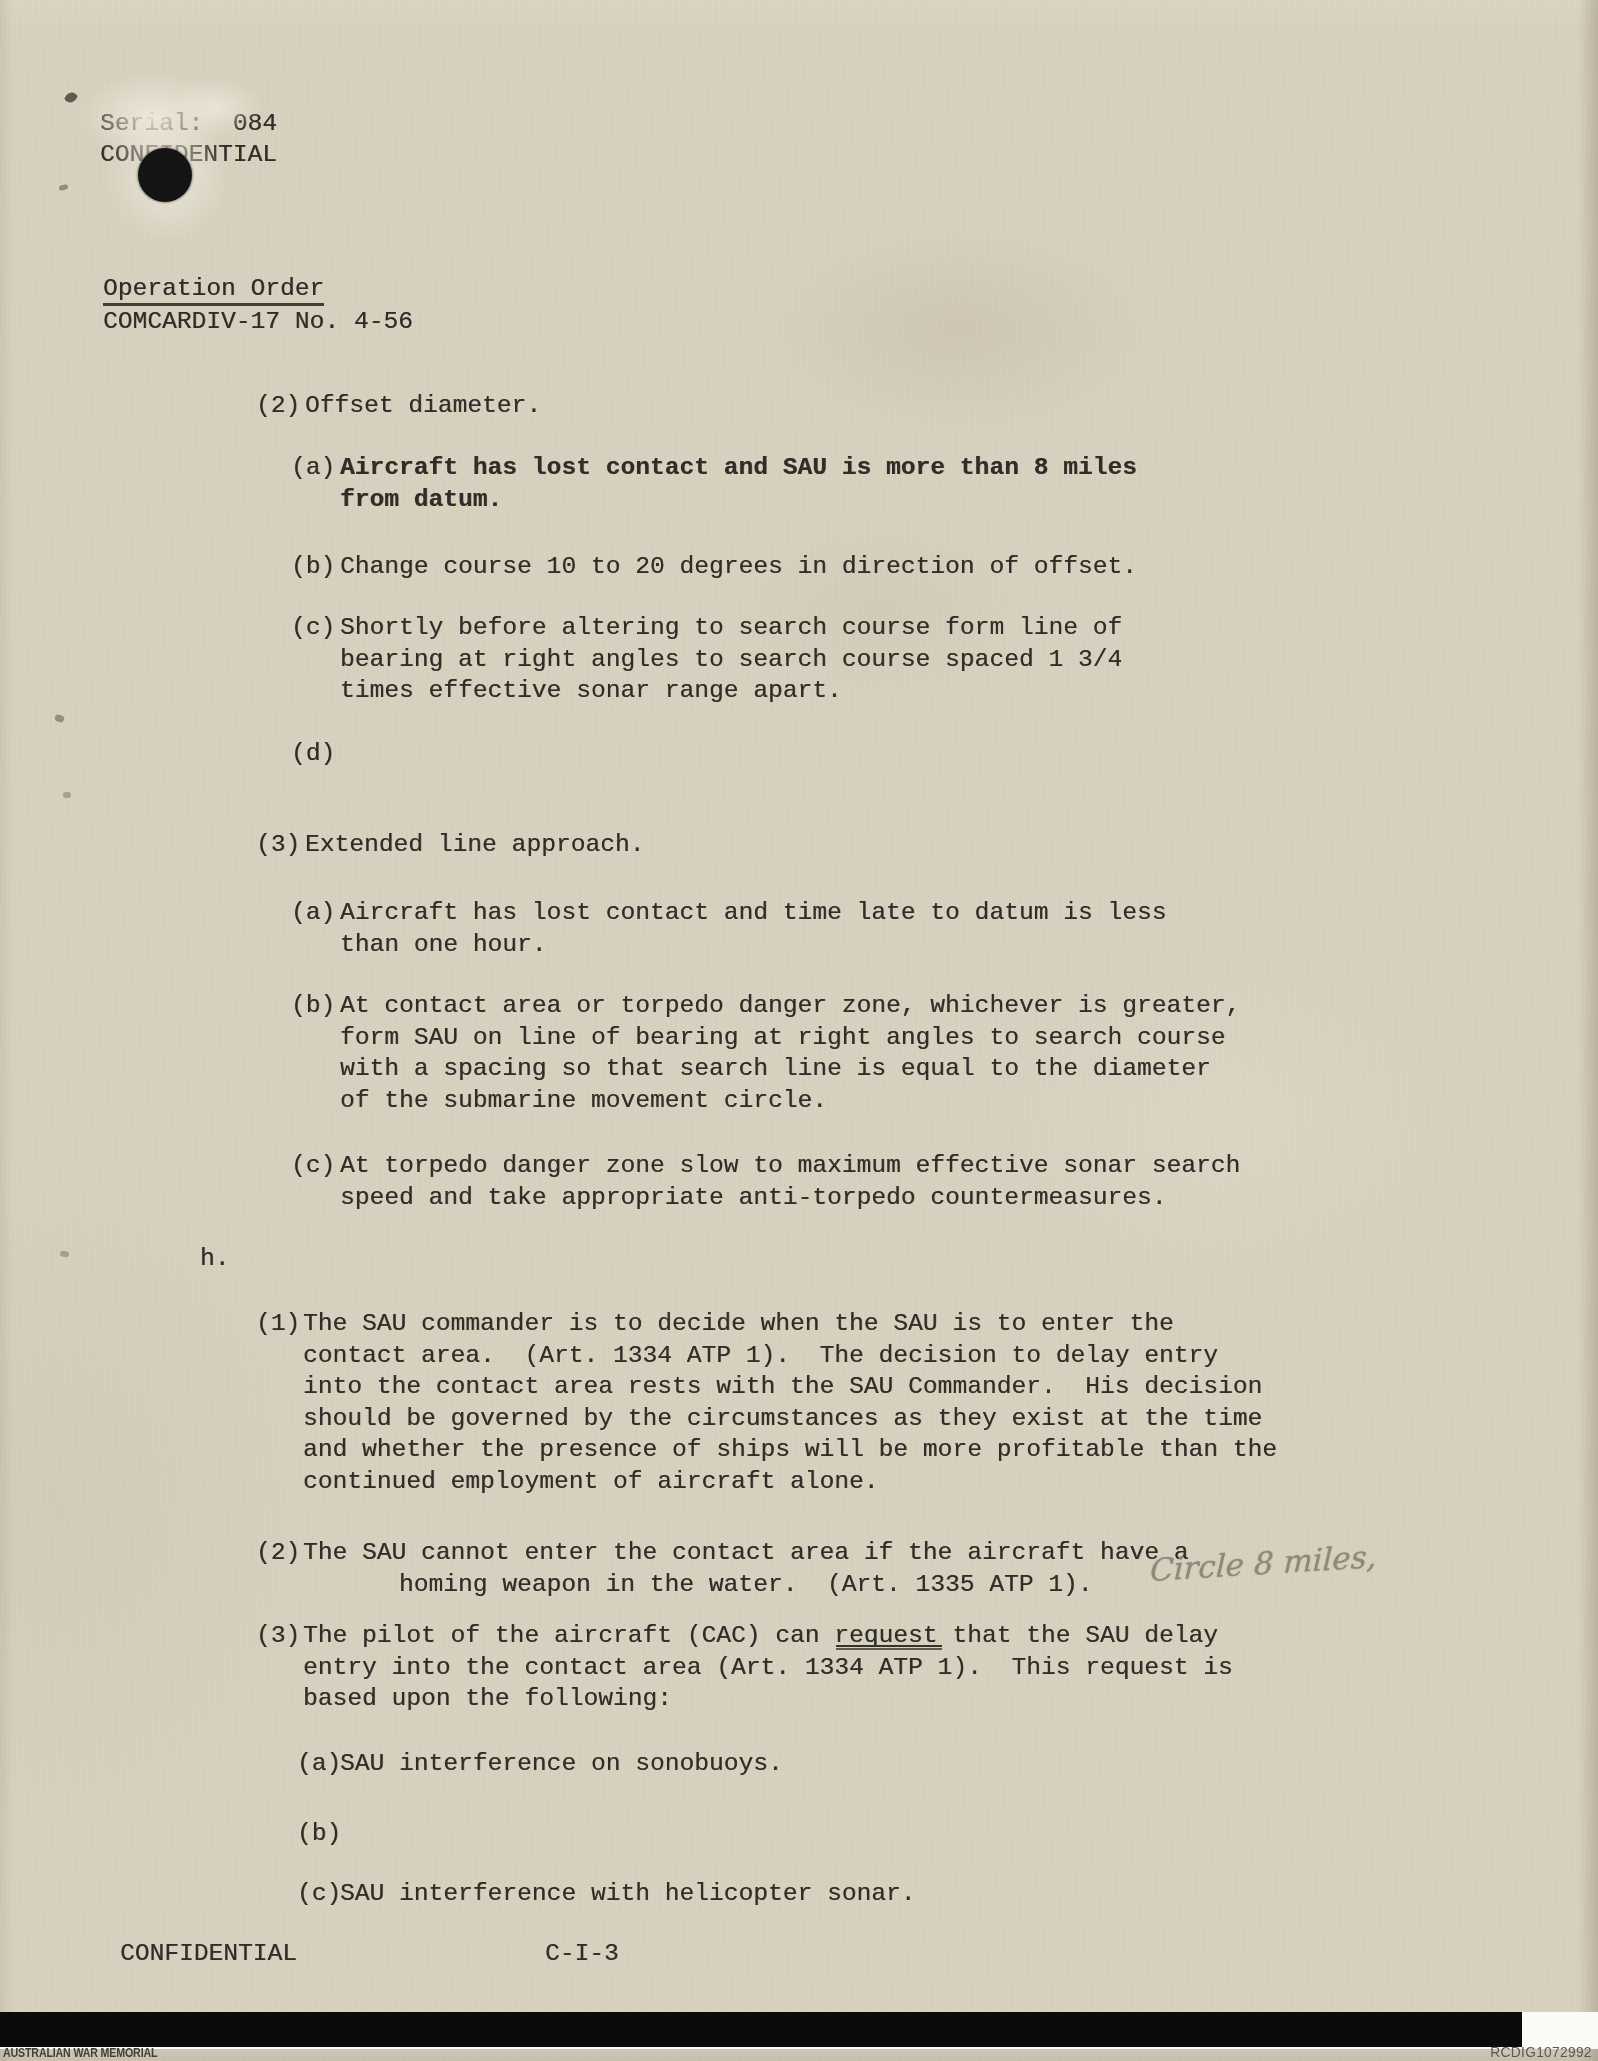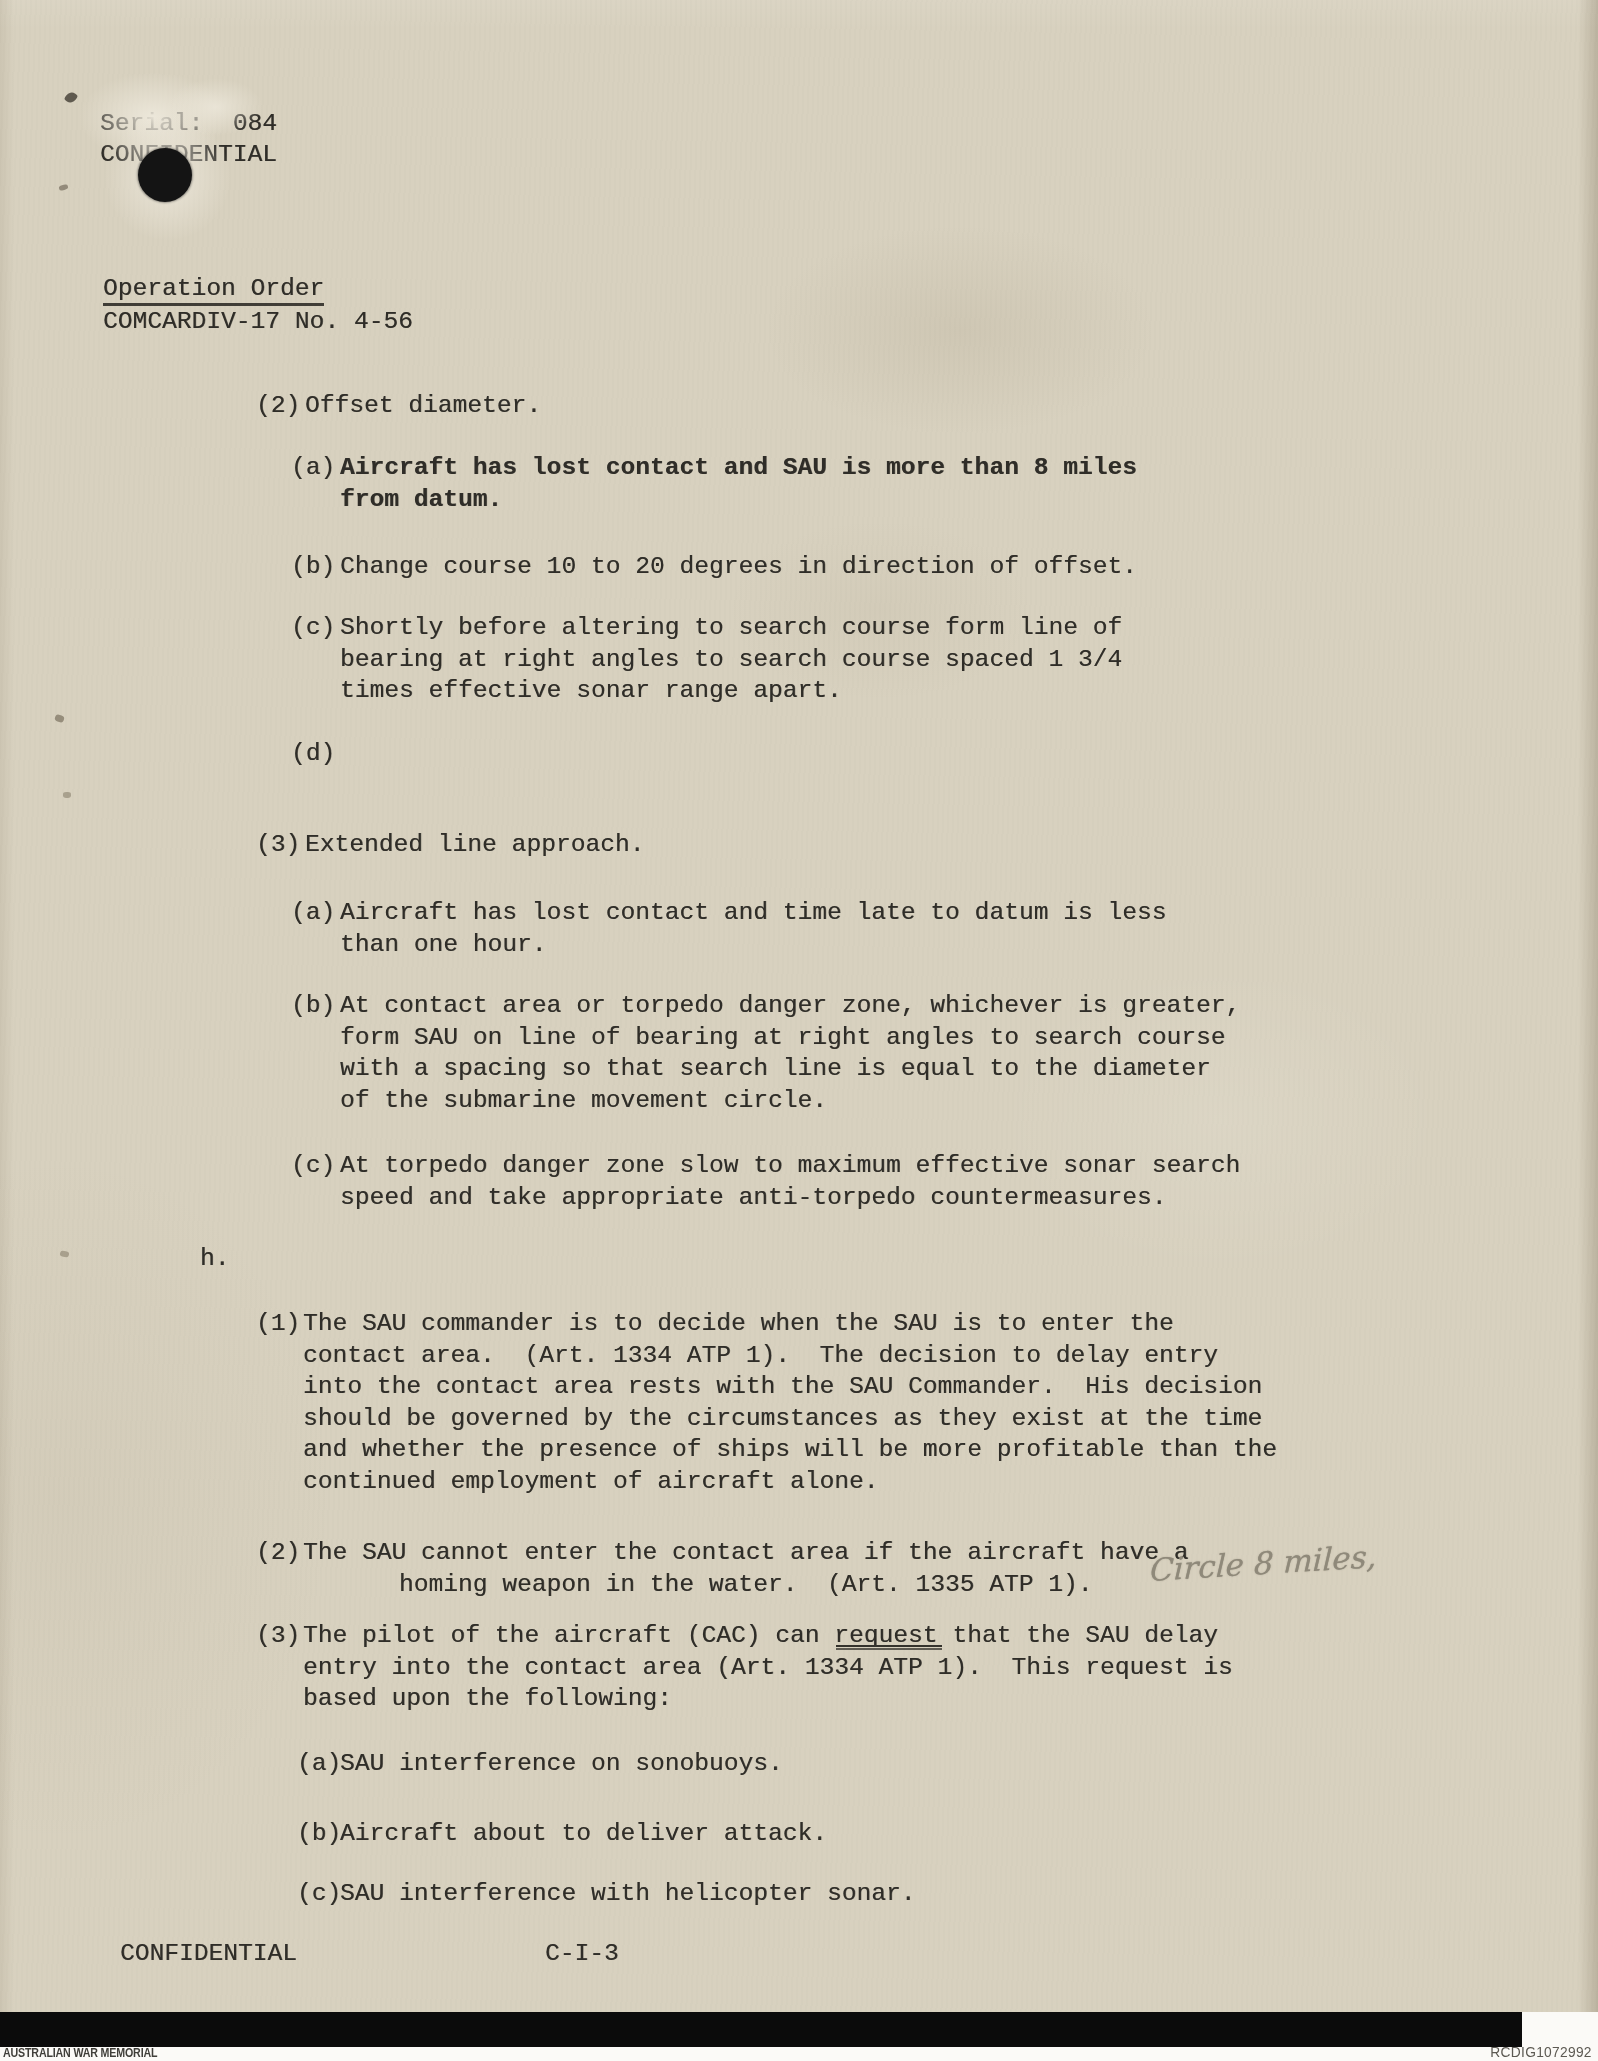--- a/index.html
+++ b/index.html
@@ -62,21 +62,21 @@
 
   
   .speck { position:absolute; border-radius:40%; }
   .speck-1 { left:66px;  top:92px;   width:10px; height:11px; background:rgba(55,50,42,0.75); transform:rotate(35deg); border-radius:60% 20% 60% 20%; }
   .speck-2 { left:59px;  top:185px;  width:9px;  height:5px;  background:rgba(80,70,55,0.5);  transform:rotate(-15deg); }
   .speck-3 { left:55px;  top:715px;  width:9px;  height:7px;  background:rgba(85,75,58,0.5);  transform:rotate(20deg); }
   .speck-4 { left:63px;  top:792px;  width:8px;  height:6px;  background:rgba(100,90,70,0.4); }
   .speck-5 { left:60px;  top:1251px; width:9px;  height:6px;  background:rgba(100,90,70,0.4); transform:rotate(10deg); }
 
   
-  .scan-strip { position:absolute; left:0; top:2012px; width:1598px; height:49px; background:#fbfaf7; }
+  .scan-strip { position:absolute; left:0; top:2012px; width:1598px; height:37px; background:#fbfaf7; }
   .censor-bar { position:absolute; left:0; top:0; width:1522px; height:35px; background:#0b0b0b; }
   .archive-name {
     position:absolute; left:3px; top:33px;
     font-family:"Liberation Sans", sans-serif; font-size:13px; font-weight:700;
     color:#403f3a; letter-spacing:-0.2px;
     transform:scaleX(0.82); transform-origin:left center; white-space:pre;
   }
   .reference-id {
     position:absolute; right:6px; top:32px;
     font-family:"Liberation Sans", sans-serif; font-size:14.5px;
@@ -147,21 +147,20 @@
   <div class="t lab1" style="top:1620px;">(3)</div>
   <div class="t txt1" style="top:1620px; left:303px;">The pilot of the aircraft (CAC) can request that the SAU delay
 entry into the contact area (Art. 1334 ATP 1).  This request is
 based upon the following:</div>
   <div class="request-underline"></div>
 
   <div class="t lab2" style="top:1748px; left:297px;">(a)</div>
   <div class="t txt2" style="top:1748px;">SAU interference on sonobuoys.</div>
 
   <div class="t lab2" style="top:1818px; left:297px;">(b)</div>
-  <div class="t txt2" style="top:1818px;">Aircraft about to deliver attack.</div>
 
   <div class="t lab2" style="top:1878px; left:297px;">(c)</div>
   <div class="t txt2" style="top:1878px;">SAU interference with helicopter sonar.</div>
 
   <div class="handwriting">Circle 8 miles,</div>
 
   <div class="t" style="left:120px; top:1938px;">CONFIDENTIAL</div>
   <div class="t" style="left:545px; top:1938px;">C-I-3</div>
 
   <div class="damage-blob-1"></div>

